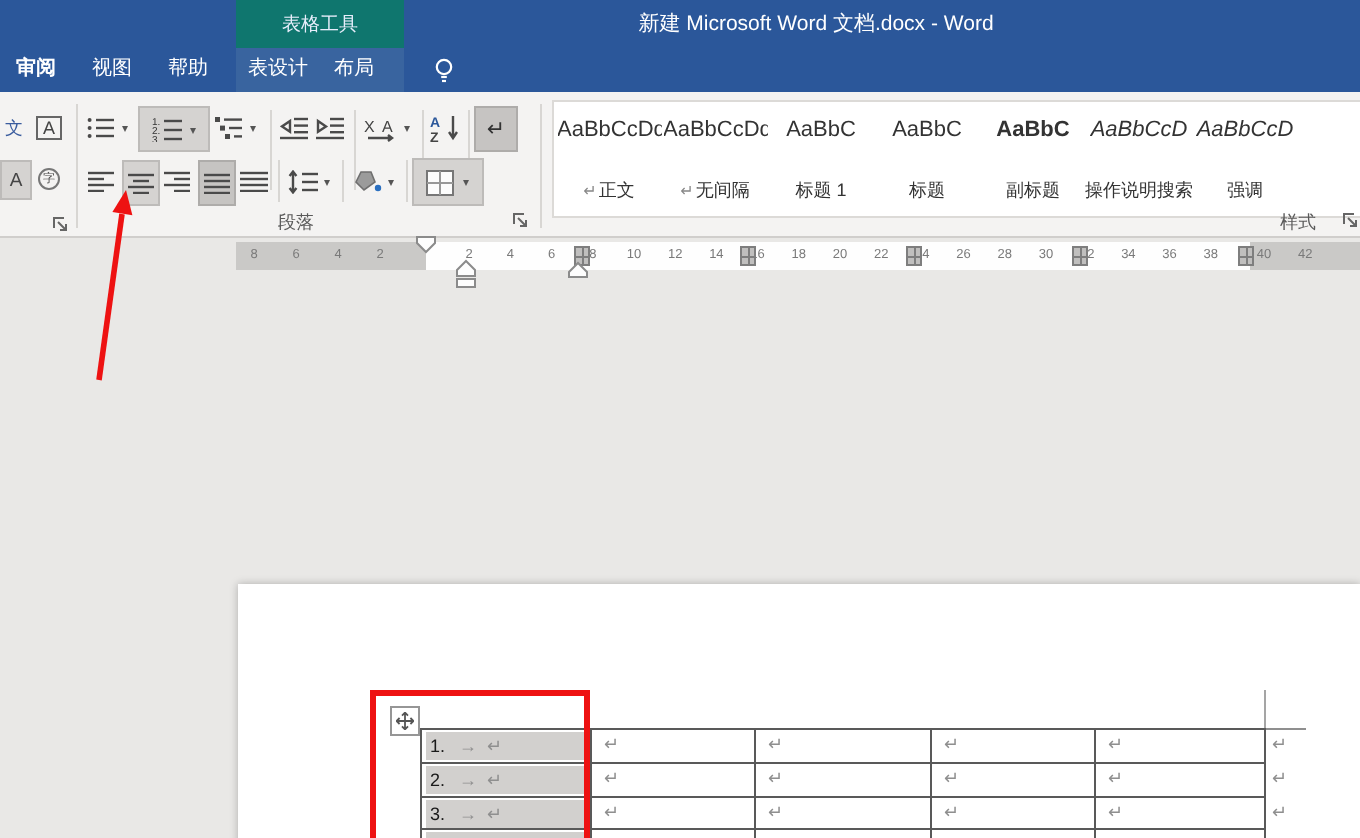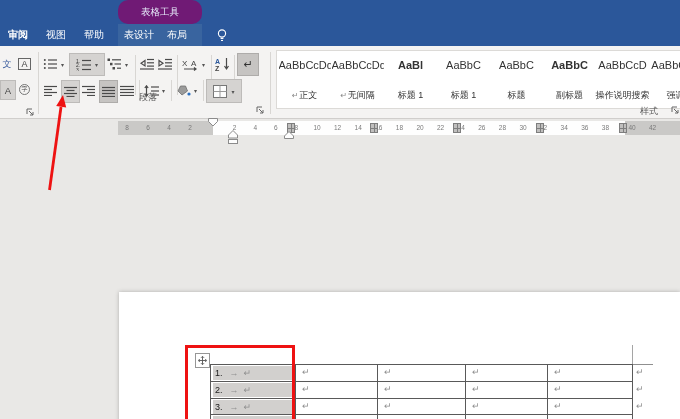--- a/index.html
+++ b/index.html
@@ -2,22 +2,22 @@
 <html><head>
 <meta charset="utf-8">
 <style>
   html,body{margin:0;padding:0;}
   .app{position:relative;width:680px;height:419px;overflow:hidden;background:#e9e8e6;
        font-family:"Liberation Sans",sans-serif;-webkit-font-smoothing:antialiased;}
   .abs{position:absolute;}
 
   
   .titlebar{left:0;top:0;width:680px;height:24px;background:#2b579a;}
-  .ctx-head{left:118px;top:0;width:84px;height:24px;background:#701a75;color:#e8eefc;
-            font-size:9.5px;display:flex;align-items:center;justify-content:center;border-radius:10px;}
+  .ctx-head{left:118px;top:0;width:84px;height:24px;background:#0f766e;color:#e8eefc;
+            font-size:9.5px;display:flex;align-items:center;justify-content:center;}
   .win-title{left:408px;top:0;height:24px;transform:translateX(-50%);color:#fff;
              font-size:10.5px;line-height:24px;white-space:nowrap;}
 
   
   .tabrow{left:0;top:24px;width:680px;height:22px;background:#2b579a;}
   .ctx-seg{left:118px;top:24px;width:84px;height:22px;background:#39649f;}
   .rtab{top:24px;height:22px;color:#fff;font-size:10px;line-height:22px;white-space:nowrap;cursor:default;}
   .tellme{top:24px;height:22px;color:#fff;font-size:10px;line-height:22px;white-space:nowrap;}
 
   
@@ -36,21 +36,21 @@
   .sty-panel{left:276px;top:50px;width:410px;height:57px;background:#fff;border:1px solid #dcdad7;}
   .sty-row{left:278px;top:52px;height:53px;display:flex;}
   .sty{width:53px;height:53px;display:flex;flex-direction:column;align-items:center;
        justify-content:flex-end;padding-bottom:3px;box-sizing:border-box;cursor:default;}
   .sty .smp{font-size:11px;color:#333;white-space:nowrap;overflow:hidden;max-width:52px;}
   .sty .lbl{font-size:9px;color:#333;margin-top:18px;white-space:nowrap;}
   .sty .mark{color:#888;font-size:8px;margin-right:1px;}
   .smp-h1{font-size:17px;font-weight:bold;}
   .smp-h2{font-size:13px;}
   .smp-b{font-size:13px;font-weight:bold;}
-  .smp-i{color:#555;}
+  .smp-i{font-style:italic;color:#555;}
 
   
   .ruler{left:0;top:121px;width:680px;height:14px;}
   .rseg{position:absolute;top:0;height:14px;}
   .rn{position:absolute;top:0;height:14px;line-height:14px;font-size:6.5px;color:#7a7a7a;transform:translateX(-50%);}
   .colmark{position:absolute;top:2px;width:8px;height:10px;background:#c0bfbe;
            box-shadow:inset 0 0 0 1px #7e7e7e;transform:translateX(-50%);
            background-image:linear-gradient(#7e7e7e,#7e7e7e),linear-gradient(#7e7e7e,#7e7e7e);
            background-size:1px 10px,8px 1px;background-position:3.5px 0,0 4.5px;background-repeat:no-repeat;}
 
@@ -79,20 +79,21 @@
   .arrow-overlay{left:0;top:0;width:680px;height:419px;pointer-events:none;z-index:9;}
   .indent-overlay{left:0;top:116px;width:680px;height:30px;pointer-events:none;z-index:8;}
 </style>
 </head>
 <body>
 
 <div class="app">
 
   <div class="abs titlebar"></div>
   <div class="abs ctx-head">表格工具</div>
+  <div class="abs win-title">新建 Microsoft Word 文档.docx  -  Word</div>
 
   <div class="abs tabrow"></div>
   <div class="abs ctx-seg"></div>
   <div class="abs" id="tabs-container">
       <div class="abs rtab" style="left: 8px; font-weight: bold;">审阅</div>
       <div class="abs rtab" style="left: 46px;">视图</div>
       <div class="abs rtab" style="left: 84px;">帮助</div>
       <div class="abs rtab" style="left: 124px;">表设计</div>
       <div class="abs rtab" style="left: 167px;">布局</div>
     </div>
@@ -282,40 +283,36 @@
 
   <div class="rb sel" style="left:206px;top:79px;width:34px;height:22px;">
     <svg width="14" height="13">
       <rect x="0.5" y="0.5" width="13" height="12" fill="#fdfdfd" stroke="#777" stroke-width="1"></rect>
       <line x1="7" y1="0.5" x2="7" y2="12.5" stroke="#999" stroke-width="1"></line>
       <line x1="0.5" y1="6.5" x2="13.5" y2="6.5" stroke="#999" stroke-width="1"></line>
     </svg>
     <span class="caret" style="margin-left:4px;">▾</span>
   </div>
 
-  <div class="grp-label" style="left:148px;top:91px;">段落</div>
+  <div class="grp-label" style="left:148px;top:105px;">段落</div>
   <svg class="launch" style="left:256px;top:106px;">
     <path d="M1 6 V1 H6 M3 3 L7 7 M7 4 V7 H4" stroke="#666" stroke-width="1" fill="none"></path>
   </svg>
 
   <div class="vsep" style="left:270px;top:52px;height:62px;"></div>
 
   <div class="abs sty-panel"></div>
   <div class="abs sty-row" id="styles-row">
       <div class="sty">
         <span class="smp ">AaBbCcDd</span>
         <span class="lbl"><span class="mark">↵</span>正文</span>
       </div>
       <div class="sty">
         <span class="smp ">AaBbCcDd</span>
         <span class="lbl"><span class="mark">↵</span>无间隔</span>
-      </div>
-      <div class="sty">
-        <span class="smp smp-h1">AaBl</span>
-        <span class="lbl">标题 1</span>
       </div>
       <div class="sty">
         <span class="smp smp-h2">AaBbC</span>
         <span class="lbl">标题 1</span>
       </div>
       <div class="sty">
         <span class="smp smp-h2">AaBbC</span>
         <span class="lbl">标题</span>
       </div>
       <div class="sty">

